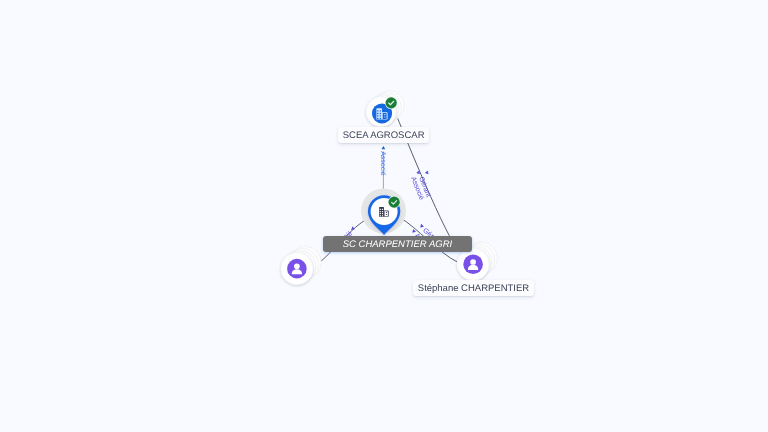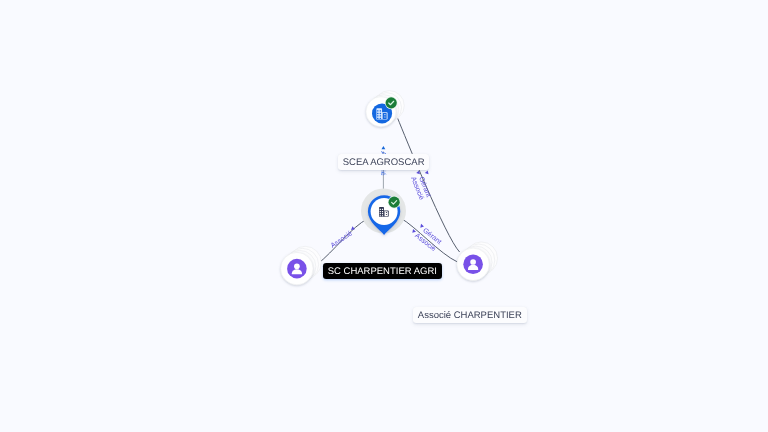--- a/index.html
+++ b/index.html
@@ -6,25 +6,25 @@
   body{width:768px;height:432px;overflow:hidden;background:#f9faff;
        font-family:"Liberation Sans",sans-serif;-webkit-font-smoothing:antialiased;
        text-rendering:geometricPrecision;}
   #canvas{position:relative;width:768px;height:432px;background:#f9faff;}
   svg.layer{position:absolute;left:0;top:0;width:768px;height:432px;overflow:visible;}
   #edgelayer{z-index:1;}
   #edgelabellayer{z-index:2;transform:translateZ(0);}
   #nodelayer{z-index:3;}
   #labellayer{position:absolute;left:0;top:0;width:768px;height:432px;z-index:4;}
   .nlabel{position:absolute;border-radius:3.2px;transform:translateZ(0);font-size:9.5px;
-      white-space:nowrap;line-height:17.6px;padding:0px 4.8px;height:15.6px;margin-top:27px;}
+      white-space:nowrap;line-height:17.6px;padding:0px 4.8px;height:15.6px;}
   .nlabel.plain{background:#fcfcfe;color:#3d4359;
       box-shadow:0 1.5px 3.5px rgba(96,106,136,.17),0 0.5px 1px rgba(120,130,160,.10);}
-  .nlabel.sel{background:#000000;color:#ffffff;padding:0px 5px;
-      box-shadow:0 1px 3px rgba(24,104,232,.30);}
+  .nlabel.sel{background:#737373;color:#ffffff;padding:0px 20px;
+      box-shadow:0 1px 3px rgba(24,104,232,.30);font-style:italic;}
 </style>
 </head>
 <body>
 
 <div id="canvas">
 
   <svg class="layer" id="edgelayer">
       <g>
         <path d="M383.4,196.5 L383.4,151.5" fill="none" stroke="#9aa1ab" stroke-width="0.95"></path>
       </g>
@@ -146,15 +146,15 @@
         <g fill="#ffffff">
           <circle cx="473.1" cy="262" r="2.85"></circle>
           <path d="M468,269.95 v-1.0 a5.1,4.1 0 0 1 10.2,0 v1.0 z"></path>
         </g>
       </g>
     </svg>
 
   <div id="labellayer">
       <div class="nlabel plain" style="left: 337.9px; top: 127px;">SCEA AGROSCAR</div>
       <div class="nlabel sel" style="left: 322.7px; top: 236.4px;">SC CHARPENTIER AGRI</div>
-      <div class="nlabel plain" style="left: 413px; top: 280.1px;">Associé CHARPENTIER</div>
+      <div class="nlabel plain" style="left: 413px; top: 280.1px;">Stéphane CHARPENTIER</div>
     </div>
 </div>
 
 </body></html>

